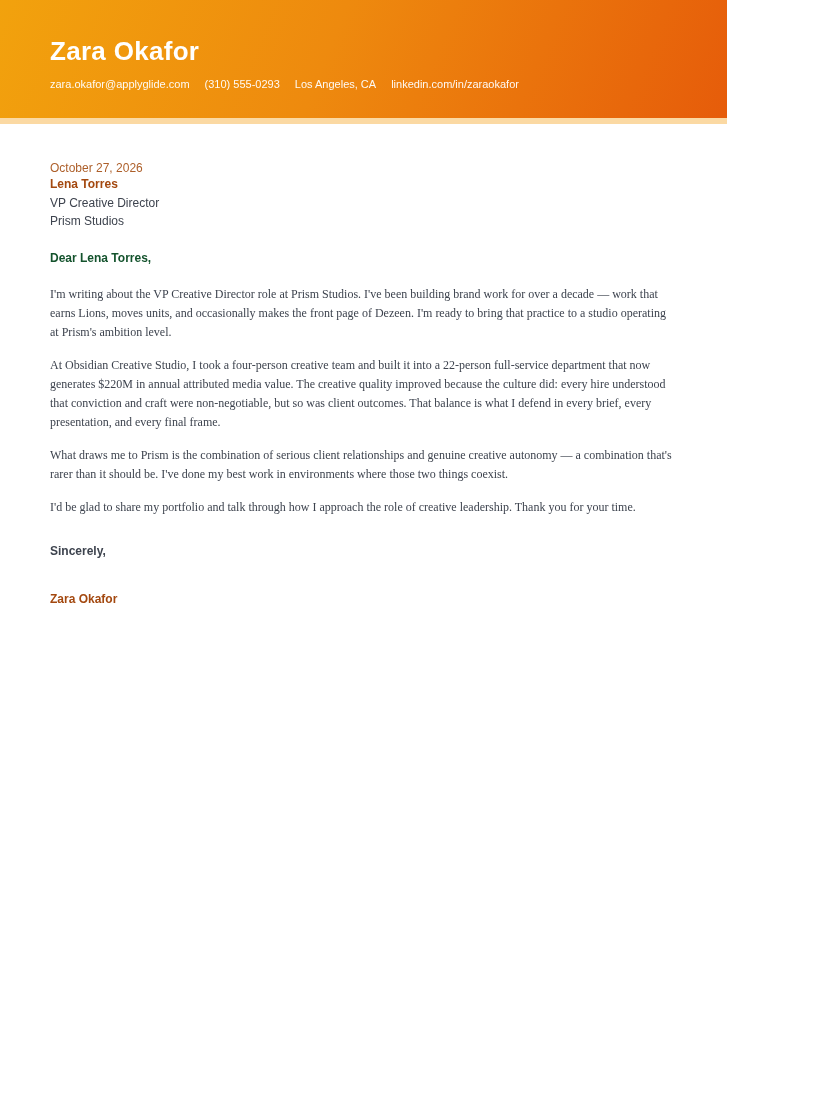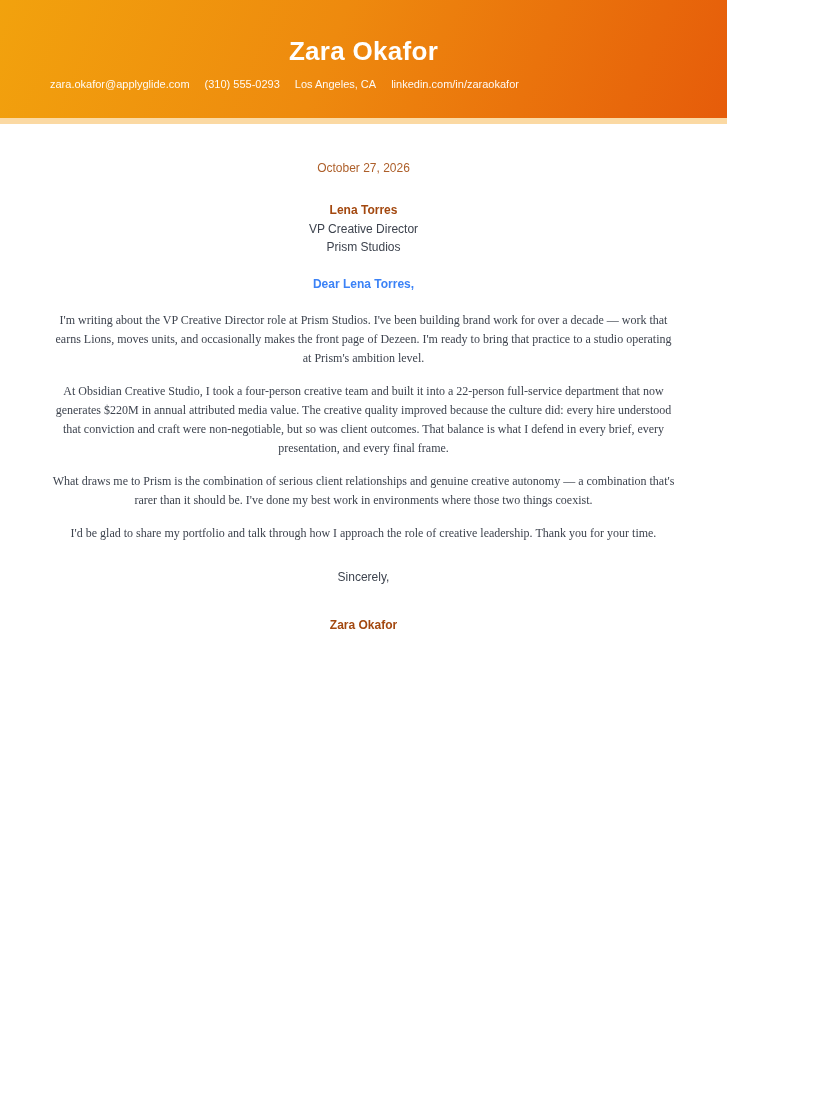--- a/index.html
+++ b/index.html
@@ -8,21 +8,20 @@
     width: 816px;
     height: 1100px;
     font-family: "Liberation Sans", "DejaVu Sans", sans-serif;
     overflow: hidden;
   }
   .page {
     width: 727px;
     height: 1100px;
     background: #ffffff;
     position: relative;
-    text-align: center;
   }
   
   .header {
     height: 118px;
     background: linear-gradient(112deg, #f2a20d 0%, #ee8a0e 45%, #e65c0a 100%);
     padding: 36px 50px 0 50px;
   }
   .header h1 {
     color: #ffffff;
     font-size: 26px;
@@ -48,35 +47,34 @@
     color: #3d434e;
     font-size: 12px;
     line-height: 19px;
   }
   .date {
     color: #ad5f2a;
     font-size: 12px;
     line-height: 14px;
   }
   .recipient {
-    margin-top: 26px;
     line-height: 18.5px;
   }
   .recipient .r-name {
     color: #a3480f;
     font-weight: 700;
   }
   .salutation {
     margin-top: 18px;
-    color: #3b82f6;
+    color: #14532d;
     font-weight: 700;
   }
   .para { margin-top: 14px; font-family: Liberation Serif, serif; }
   .para.first { margin-top: 17px; }
-  .closing { margin-top: 25px; }
+  .closing { margin-top: 25px; font-weight: bold; }
   .signature {
     margin-top: 29px;
     color: #a3480f;
     font-weight: 700;
   }
 </style>
 </head>
 <body>
 
 <div class="page">

